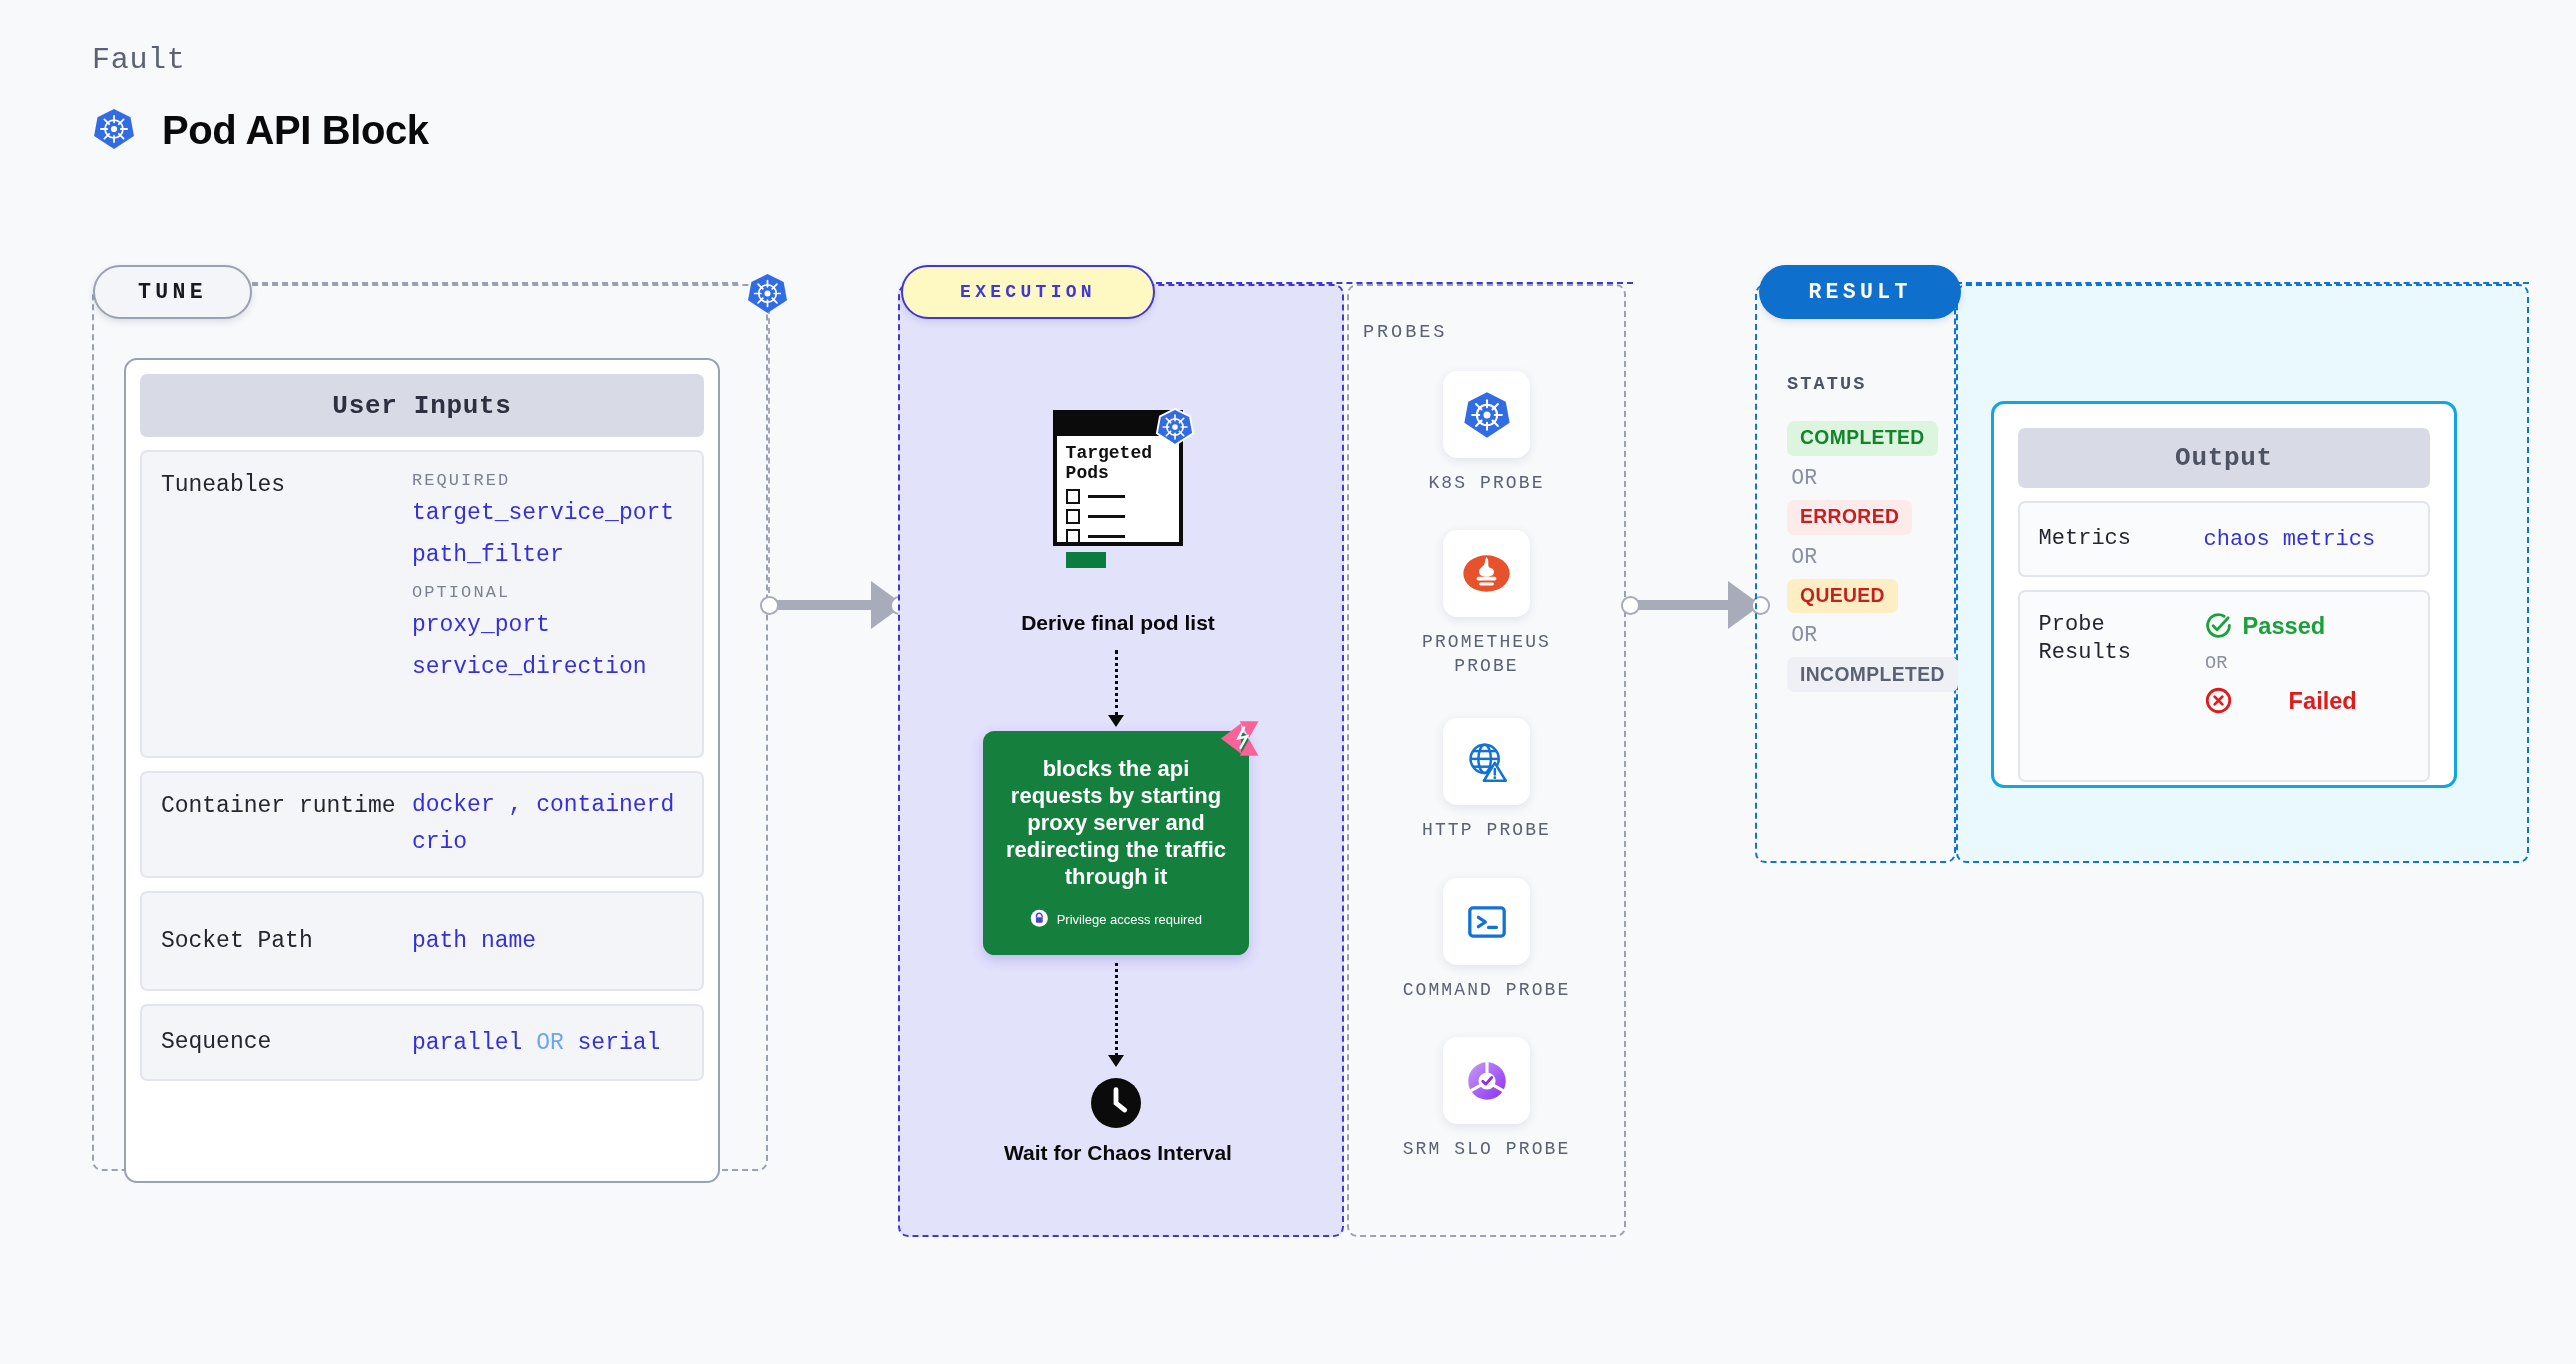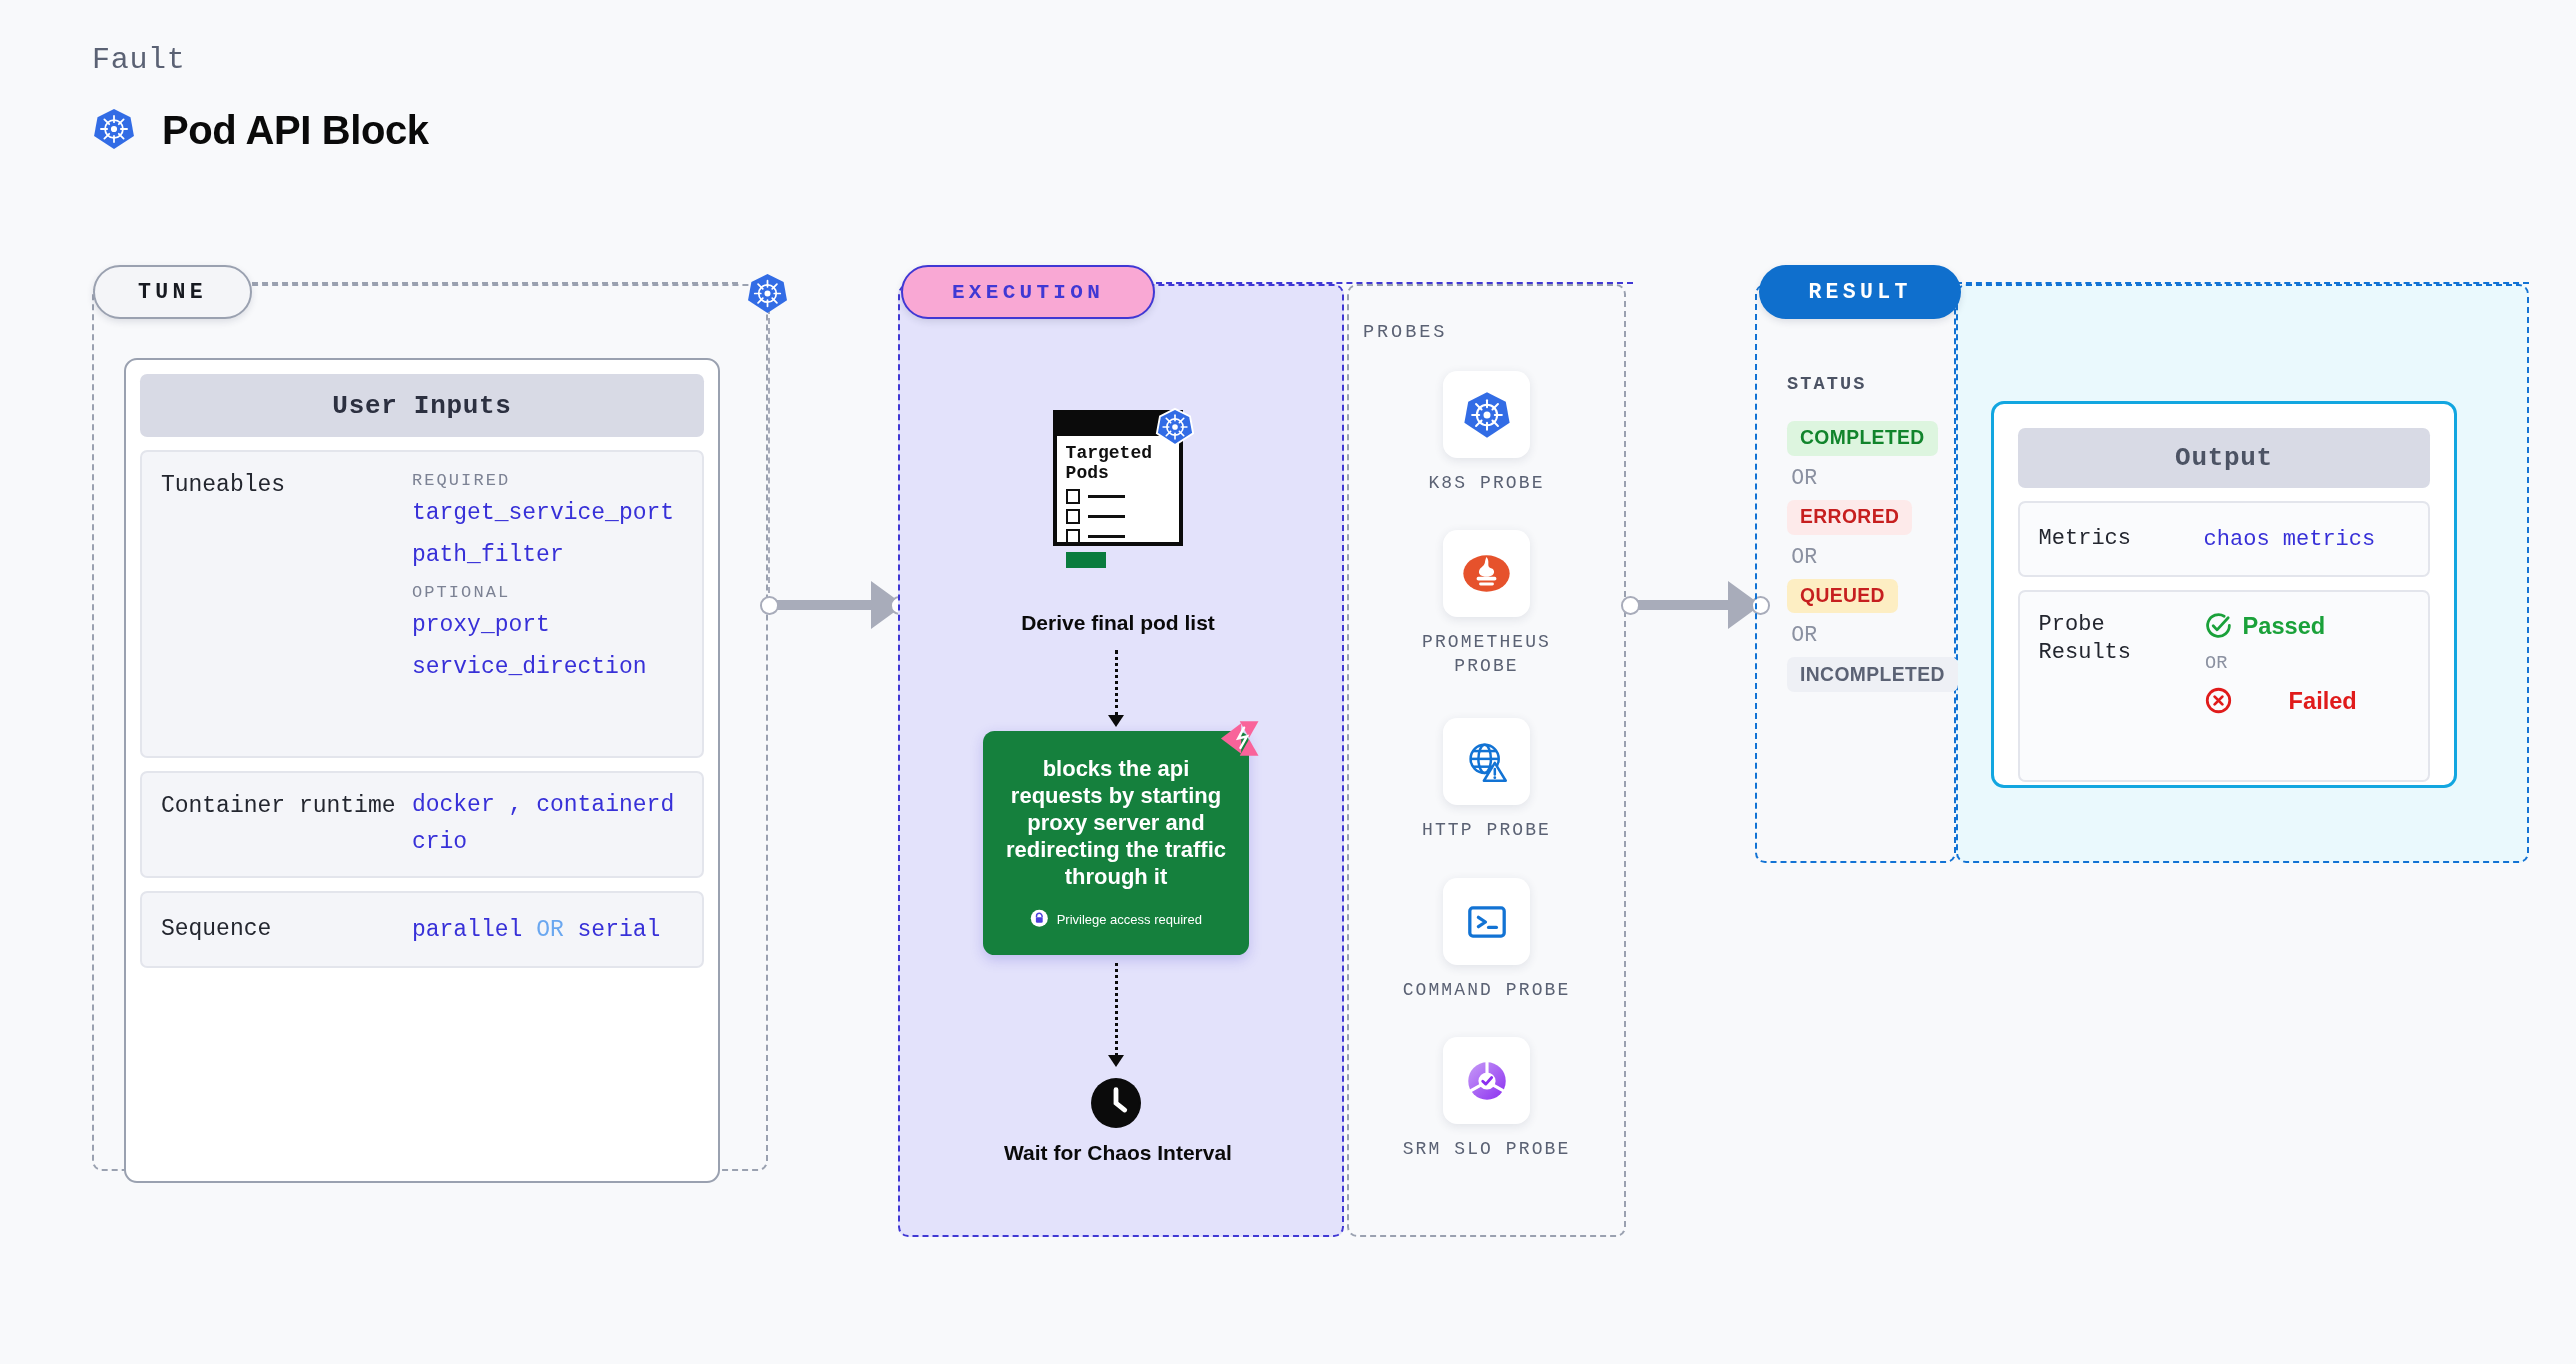--- a/index.html
+++ b/index.html
@@ -65,21 +65,21 @@
   .kv .or { color: #6aa7f0; }
   .kv .sep { color: #3730d8; }
 
   
   #exec-dashed {
     left: 898px; top: 284px; width: 446px; height: 953px;
     border: 2.9px dashed #4038d4; background: #e3e2fb;
   }
   #exec-pill {
     left: 901px; top: 265px; width: 254px; height: 54px;
-    background: #f9a8d4; border: 2.9px solid #4038d4; color: #4038d4; font-size: 21px;
+    background: #fef9c3; border: 2.9px solid #4038d4; color: #4038d4; font-size: 18px;
   }
   #probes-dashed {
     left: 1347px; top: 284px; width: 279px; height: 953px;
     border: 2.9px dashed #9aa1b0; background: #f8f9fb;
   }
   #probes-title {
     position: absolute; left: 1363px; top: 322px;
     font-family: "Liberation Mono", monospace; font-size: 18.6px;
     color: #5b6274; letter-spacing: 2.9px; font-weight: 400;
   }
@@ -248,20 +248,26 @@
     <div class="sb-val">
       <div class="kv" style="margin-bottom:11.5px;">
         <span>docker</span>
         <span class="sep">,</span>
         <span>containerd</span>
       </div>
       <div class="kv">crio</div>
     </div>
   </div>
 
+  <div class="sub-box" style="height:100px; align-items:center;">
+    <div class="sb-label">Socket Path</div>
+    <div class="sb-val">
+        <div class="kv">path name</div>
+      </div>
+  </div>
 
   <div class="sub-box" style="height:77px; align-items:center;">
     <div class="sb-label">Sequence</div>
     <div class="sb-val">
         <div class="kv">
       <span>parallel</span>
       <span class="or">OR</span>
       <span>serial</span>
     </div>
       </div>

